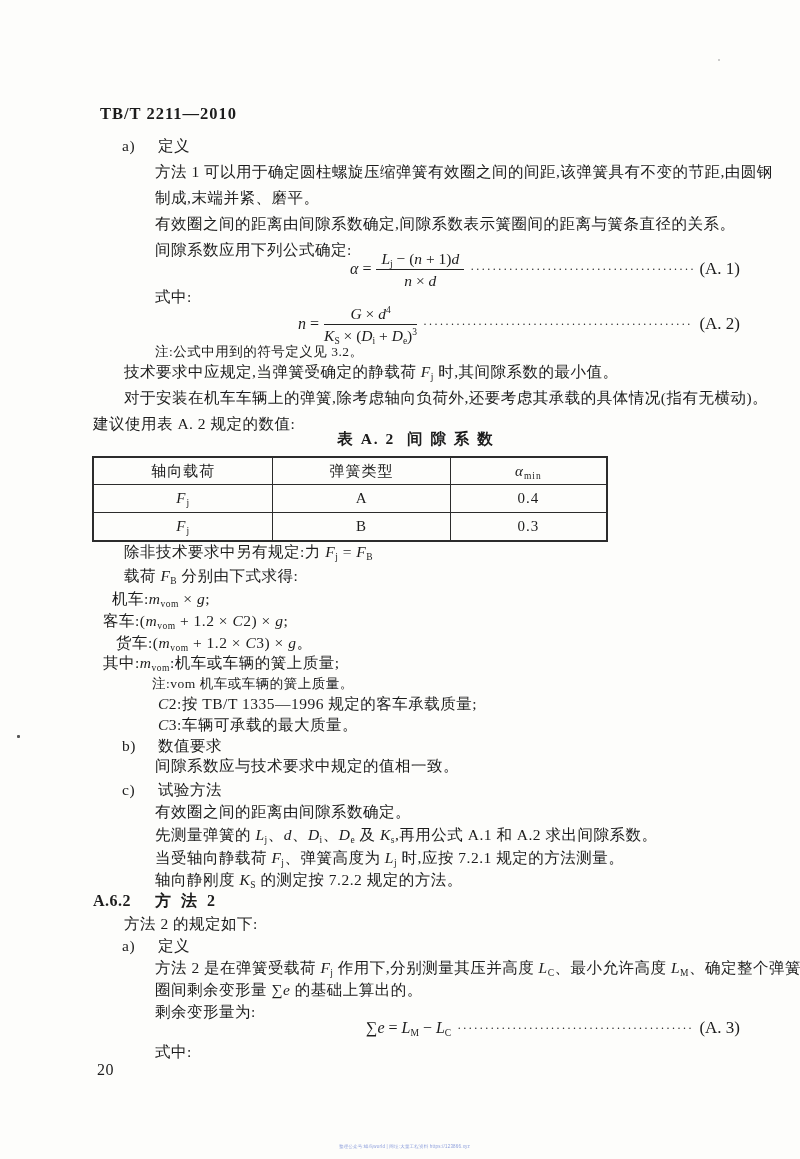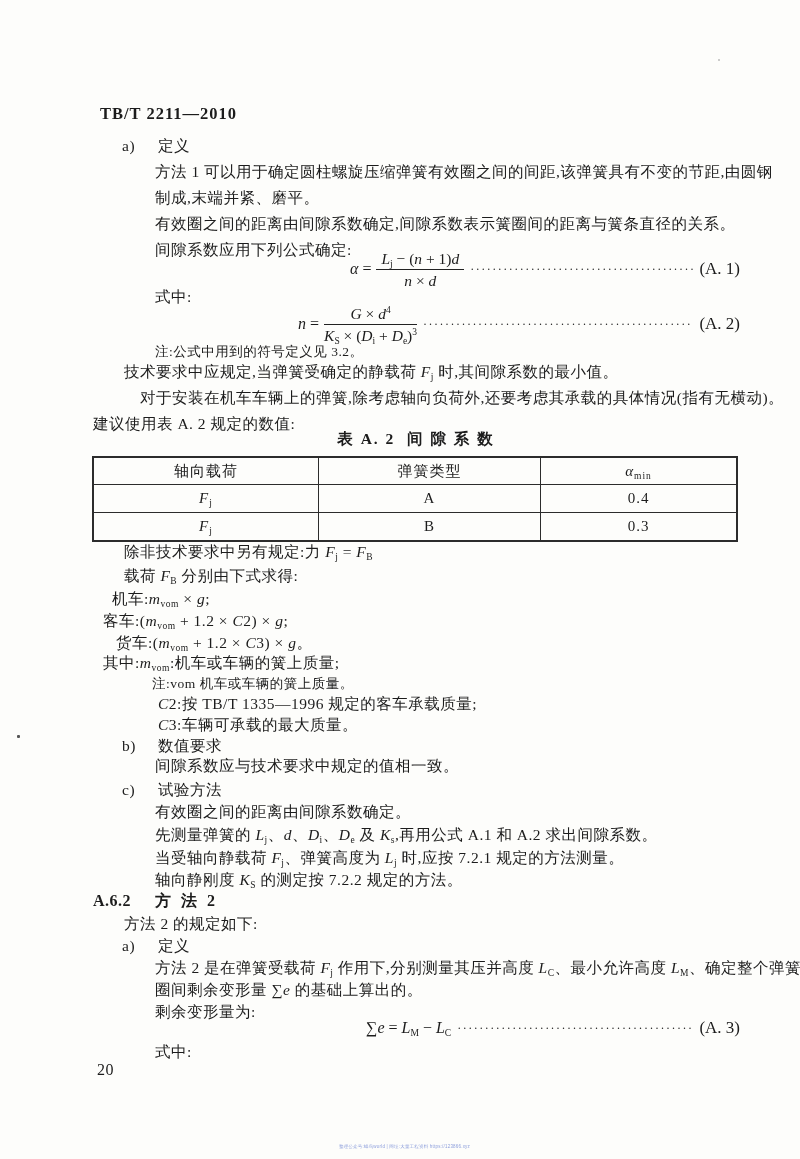--- a/index.html
+++ b/index.html
@@ -37,21 +37,21 @@
   .frac .num{border-bottom:1.4px solid #222;padding:0 5px 1px;}
   .frac .den{padding-top:1px;}
   .leader{flex:1 1 auto;overflow:hidden;white-space:nowrap;letter-spacing:1.5px;font-size:12px;color:#2a2a2a;margin:0 6px;}
   .ftag{flex:0 0 auto;font-size:17px;}
   i{font-family:"Liberation Serif","DejaVu Serif",serif;}
   sub{font-size:9.5px;vertical-align:-3px;line-height:0;}
   sup{font-size:9.5px;vertical-align:6px;line-height:0;}
   
   .caption{position:absolute;left:92px;width:648px;text-align:center;font-weight:bold;font-size:15.5px;letter-spacing:2px;}
   
-  .tblwrap{position:absolute;left:92px;top:456px;width:646px;}
+  .tblwrap{position:absolute;left:92px;top:456px;width:516px;}
   table.a2{
     width:100%;border-collapse:collapse;table-layout:fixed;
     border:2px solid #2c2c2c;
     font-size:15px;
   }
   table.a2 th,table.a2 td{
     border:1px solid #2c2c2c;
     text-align:center;
     padding:0;
     height:26px;
@@ -105,21 +105,21 @@
         <span class="num"><i>G</i> × <i>d</i><sup>4</sup></span>
         <span class="den"><i>K</i><sub>S</sub> × (<i>D</i><sub>i</sub> + <i>D</i><sub>e</sub>)<sup>3</sup></span>
       </span>
     <span class="leader">································································································</span>
     <span class="ftag">(A. 2)</span>
   </div>
 
   <div class="ln small" style="left:155px;top:342px;">注:公式中用到的符号定义见 3.2。</div>
 
   <div class="ln" style="left:124px;top:360px;">技术要求中应规定,当弹簧受确定的静载荷 <i>F</i><sub>j</sub> 时,其间隙系数的最小值。</div>
-  <div class="ln" style="left:140px;top:386px;">对于安装在机车车辆上的弹簧,除考虑轴向负荷外,还要考虑其承载的具体情况(指有无横动)。</div>
+  <div class="ln" style="left:124px;top:386px;">对于安装在机车车辆上的弹簧,除考虑轴向负荷外,还要考虑其承载的具体情况(指有无横动)。</div>
   <div class="ln" style="left:93px;top:412px;">建议使用表 A. 2 规定的数值:</div>
 
   <div class="caption" style="top:429px;">
     <span>表 A. 2</span>&nbsp;&nbsp;<span>间 隙 系 数</span>
   </div>
 
   <div class="tblwrap">
     <table class="a2">
       <colgroup>
           <col class="col1">

